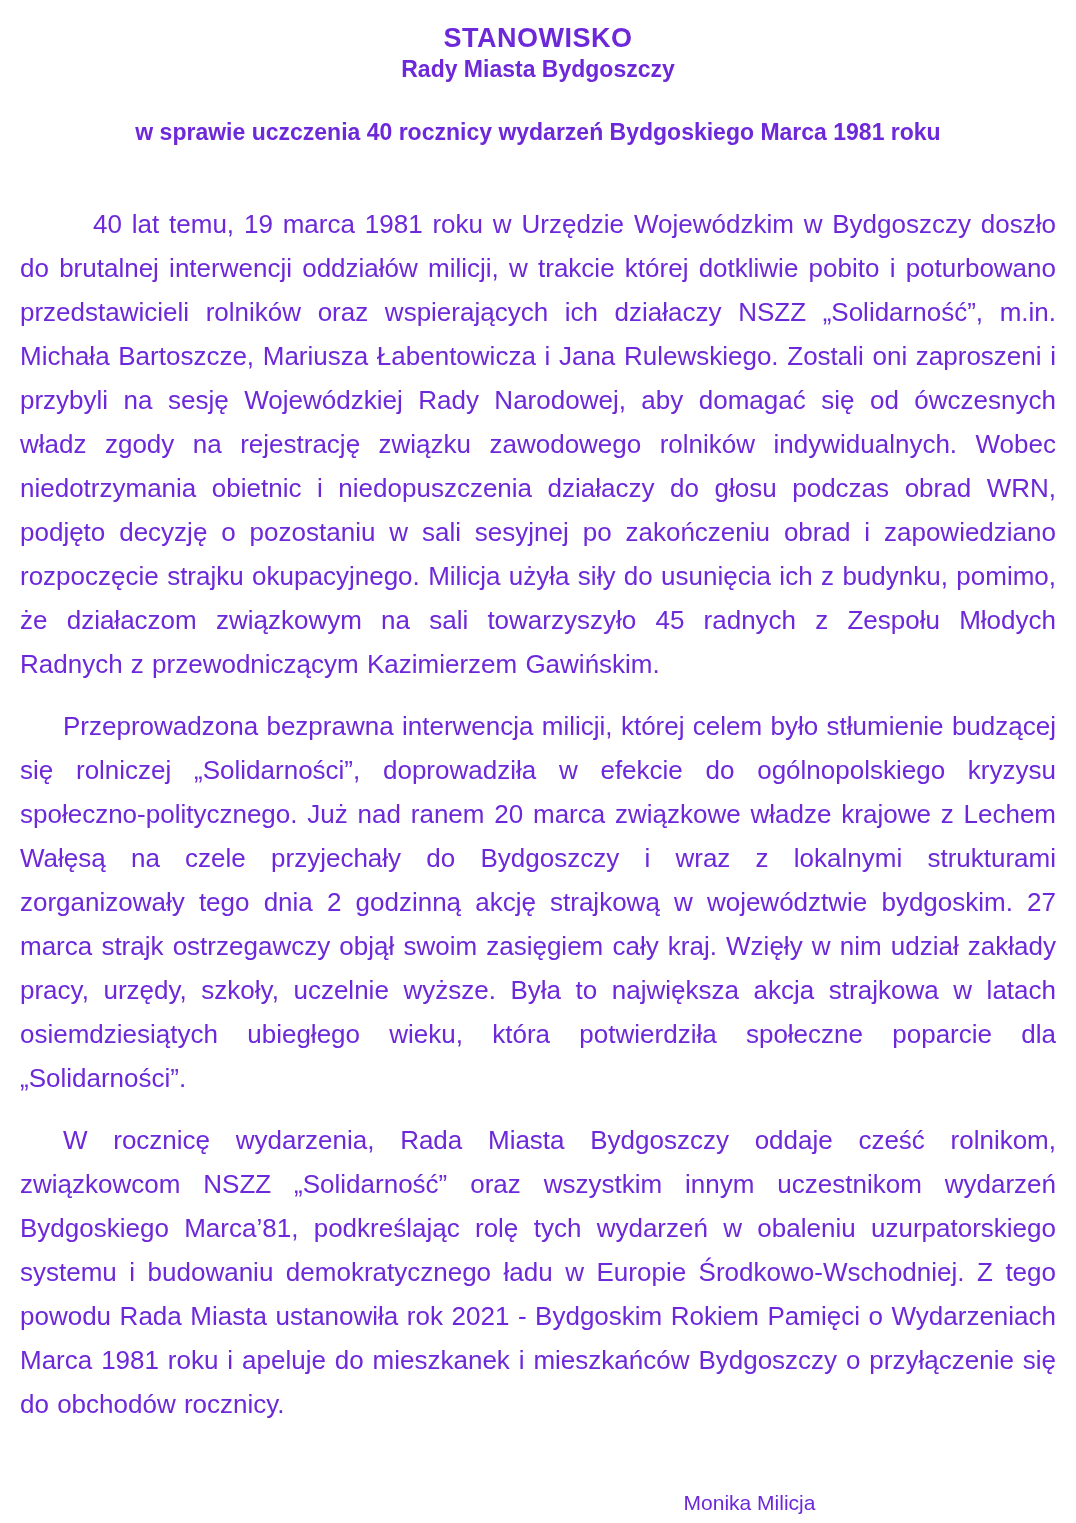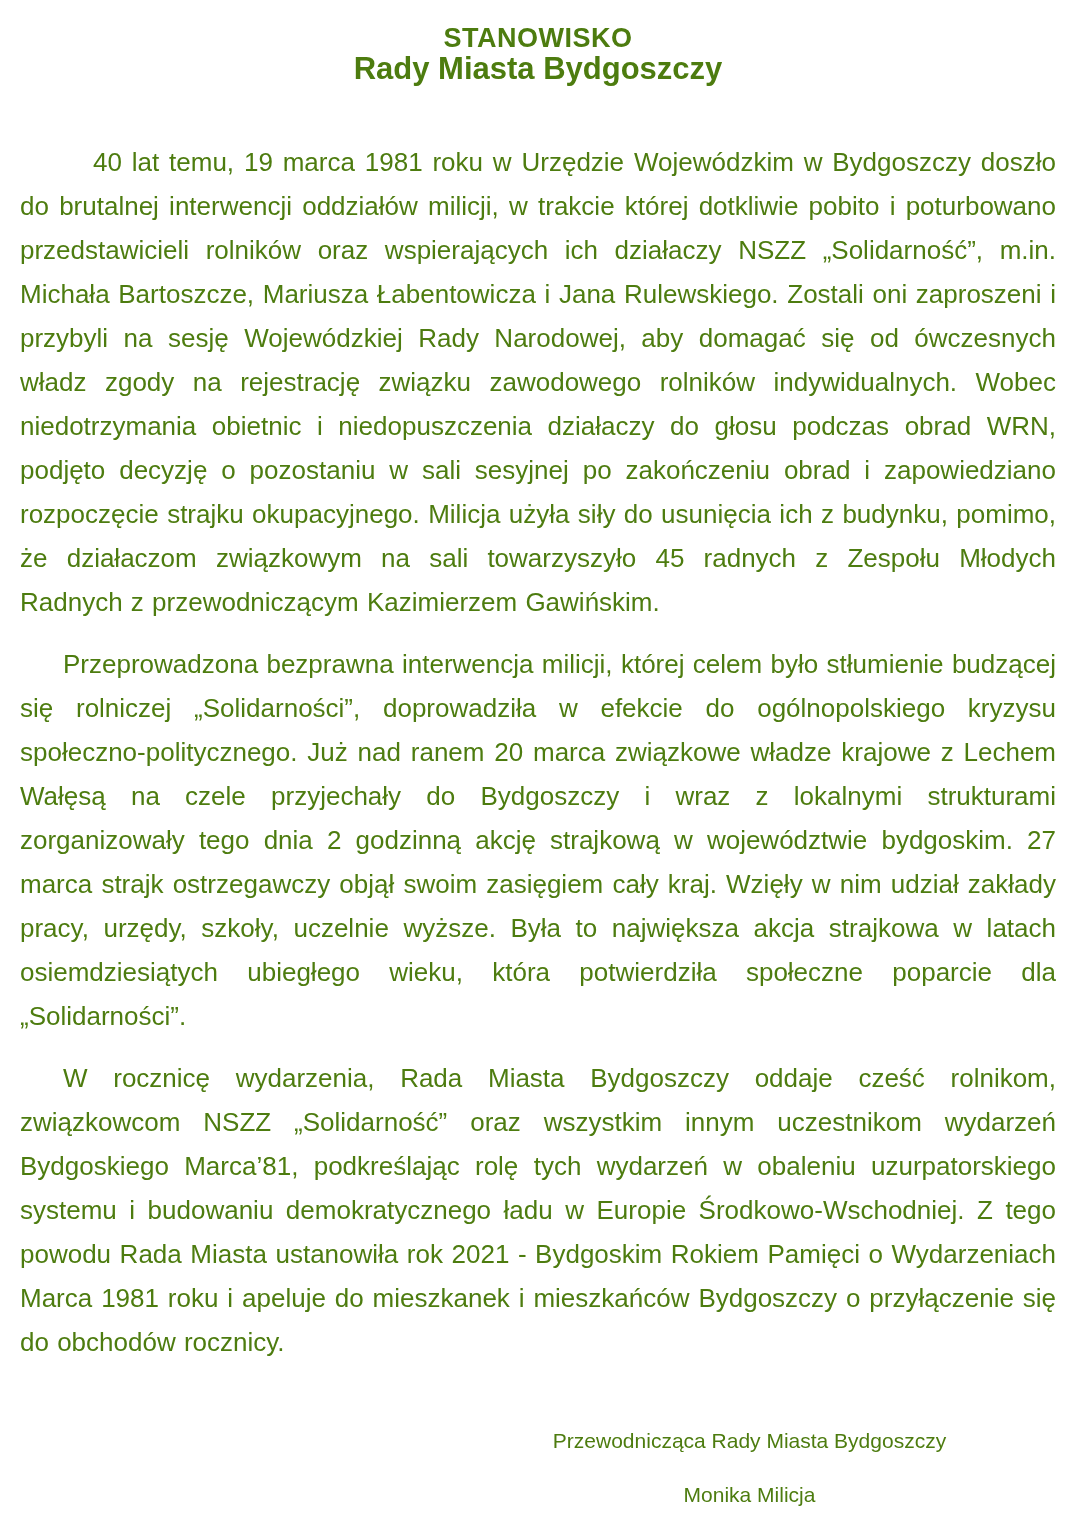--- a/index.html
+++ b/index.html
@@ -6,37 +6,37 @@
     margin: 0;
     padding: 0;
     background: #ffffff;
   }
   .page {
     position: relative;
     width: 1076px;
     height: 1523px;
     margin: 0 auto;
     background: #ffffff;
-    color: #4d7c0f;
+    color: #6d28d9;
     font-family: "Liberation Sans", "DejaVu Sans", sans-serif;
     box-sizing: border-box;
     padding: 22px 20px 0 20px;
     overflow: hidden;
   }
   .title {
     text-align: center;
     font-weight: bold;
     font-size: 27px;
     line-height: 32px;
     letter-spacing: 0.5px;
   }
   .subtitle {
     text-align: center;
     font-weight: bold;
-    font-size: 31px;
+    font-size: 23px;
     line-height: 30px;
   }
   .subject {
     text-align: center;
     font-weight: bold;
     font-size: 23px;
     line-height: 28px;
     margin-top: 34px;
   }
   .para {
@@ -67,25 +67,25 @@
 </style>
 </head>
 <body>
 
 <div class="page">
 
   <div class="title">STANOWISKO</div>
 
   <div class="subtitle">Rady Miasta Bydgoszczy</div>
 
+  <div class="subject">w sprawie uczczenia 40 rocznicy wydarzeń Bydgoskiego Marca 1981 roku</div>
 
   <p class="para first indent-lg">40 lat temu, 19 marca 1981 roku w Urzędzie Wojewódzkim w Bydgoszczy doszło do brutalnej interwencji oddziałów milicji, w trakcie której dotkliwie pobito i poturbowano przedstawicieli rolników oraz wspierających ich działaczy NSZZ „Solidarność”, m.in. Michała Bartoszcze, Mariusza Łabentowicza i Jana Rulewskiego. Zostali oni zaproszeni i przybyli na sesję Wojewódzkiej Rady Narodowej, aby domagać się od ówczesnych władz zgody na rejestrację związku zawodowego rolników indywidualnych. Wobec niedotrzymania obietnic i niedopuszczenia działaczy do głosu podczas obrad WRN, podjęto decyzję o pozostaniu w sali sesyjnej po zakończeniu obrad i zapowiedziano rozpoczęcie strajku okupacyjnego. Milicja użyła siły do usunięcia ich z budynku, pomimo, że działaczom związkowym na sali towarzyszyło 45 radnych z Zespołu Młodych Radnych z przewodniczącym Kazimierzem Gawińskim.</p>
 
   <p class="para indent-sm">Przeprowadzona bezprawna interwencja milicji, której celem było stłumienie budzącej się rolniczej „Solidarności”, doprowadziła w efekcie do ogólnopolskiego kryzysu społeczno-politycznego. Już nad ranem 20 marca związkowe władze krajowe z Lechem Wałęsą na czele przyjechały do Bydgoszczy i wraz z lokalnymi strukturami zorganizowały tego dnia 2 godzinną akcję strajkową w województwie bydgoskim. 27 marca strajk ostrzegawczy objął swoim zasięgiem cały kraj. Wzięły w nim udział zakłady pracy, urzędy, szkoły, uczelnie wyższe. Była to największa akcja strajkowa w latach osiemdziesiątych ubiegłego wieku, która potwierdziła społeczne poparcie dla „Solidarności”.</p>
 
   <p class="para indent-sm">W rocznicę wydarzenia, Rada Miasta Bydgoszczy oddaje cześć rolnikom, związkowcom NSZZ „Solidarność” oraz wszystkim innym uczestnikom wydarzeń Bydgoskiego Marca’81, podkreślając rolę tych wydarzeń w obaleniu uzurpatorskiego systemu i budowaniu demokratycznego ładu w Europie Środkowo-Wschodniej. Z tego powodu Rada Miasta ustanowiła rok 2021 - Bydgoskim Rokiem Pamięci o Wydarzeniach Marca 1981 roku i apeluje do mieszkanek i mieszkańców Bydgoszczy o przyłączenie się do obchodów rocznicy.</p>
 
   <div class="signature">
-    <div>Przewodnicząca Rady Miasta Bydgoszczy</div>
     <div class="sig-name">Monika Milicja</div>
   </div>
 
 </div>
 
 </body></html>

